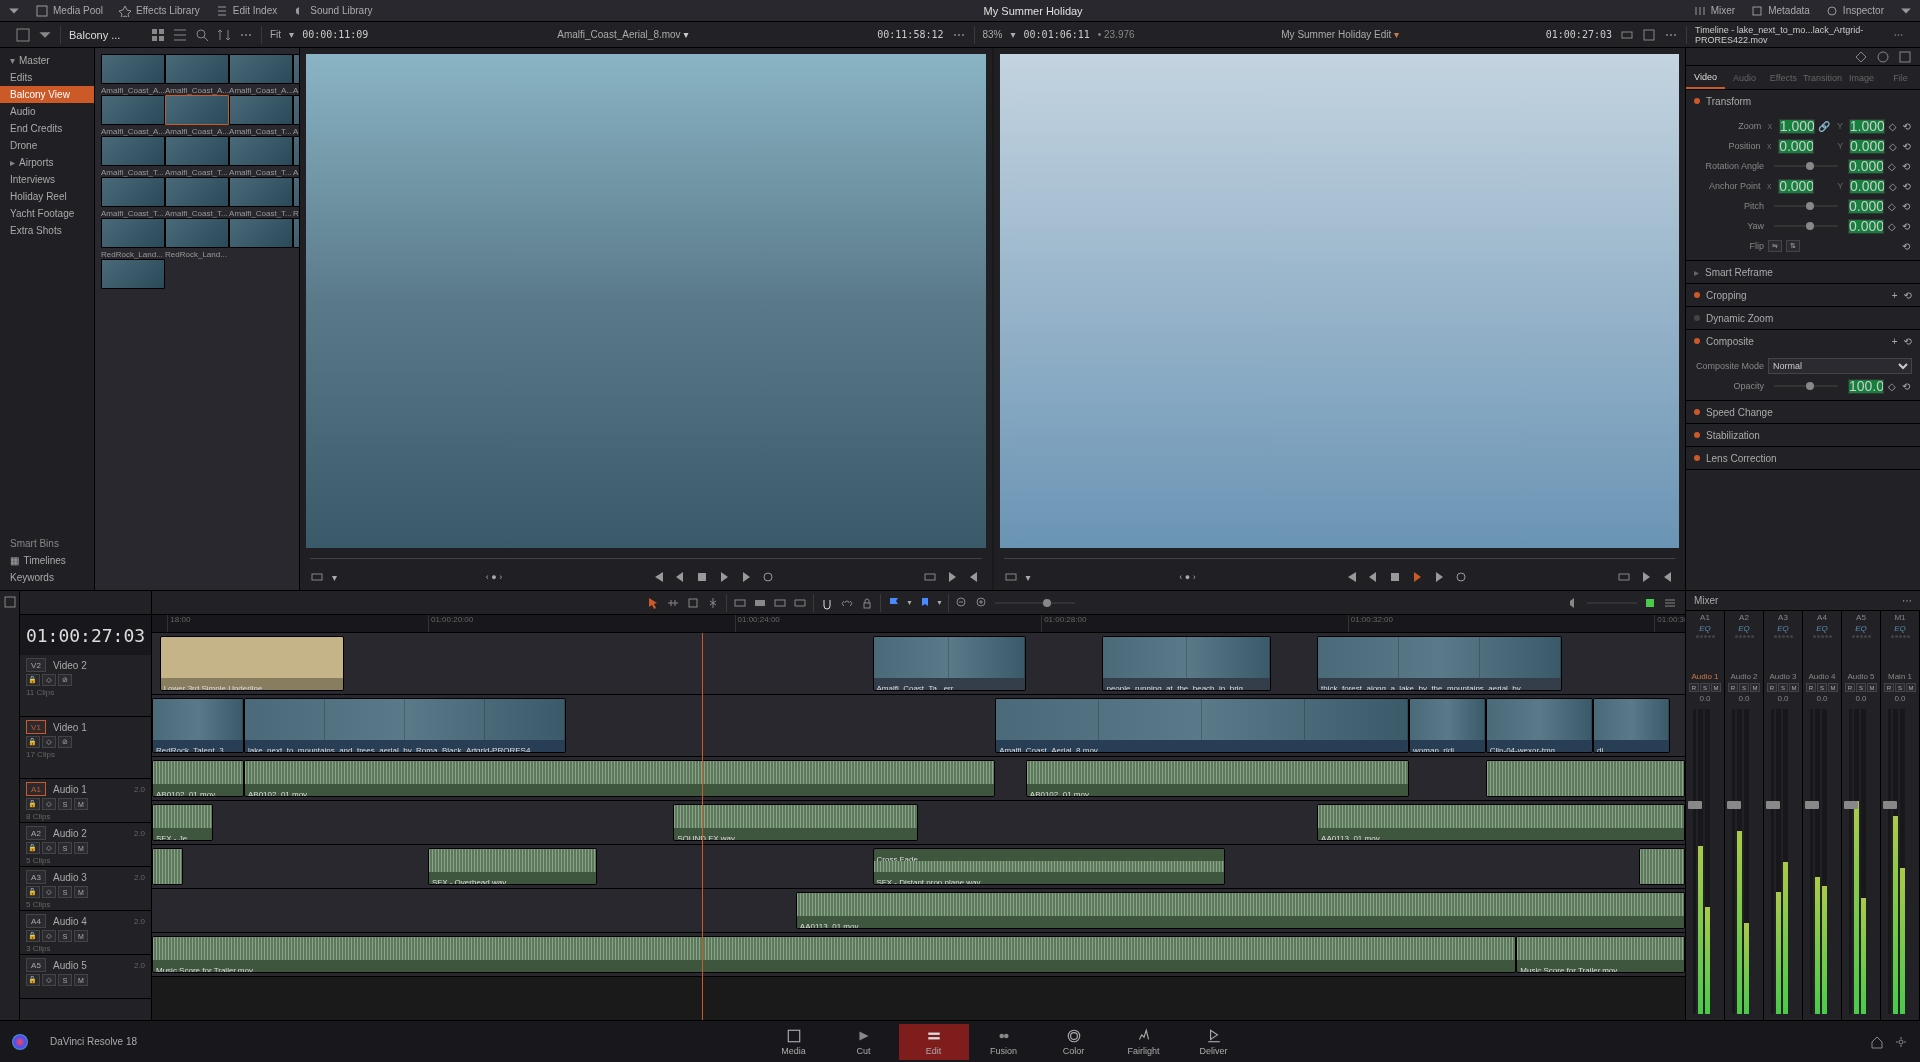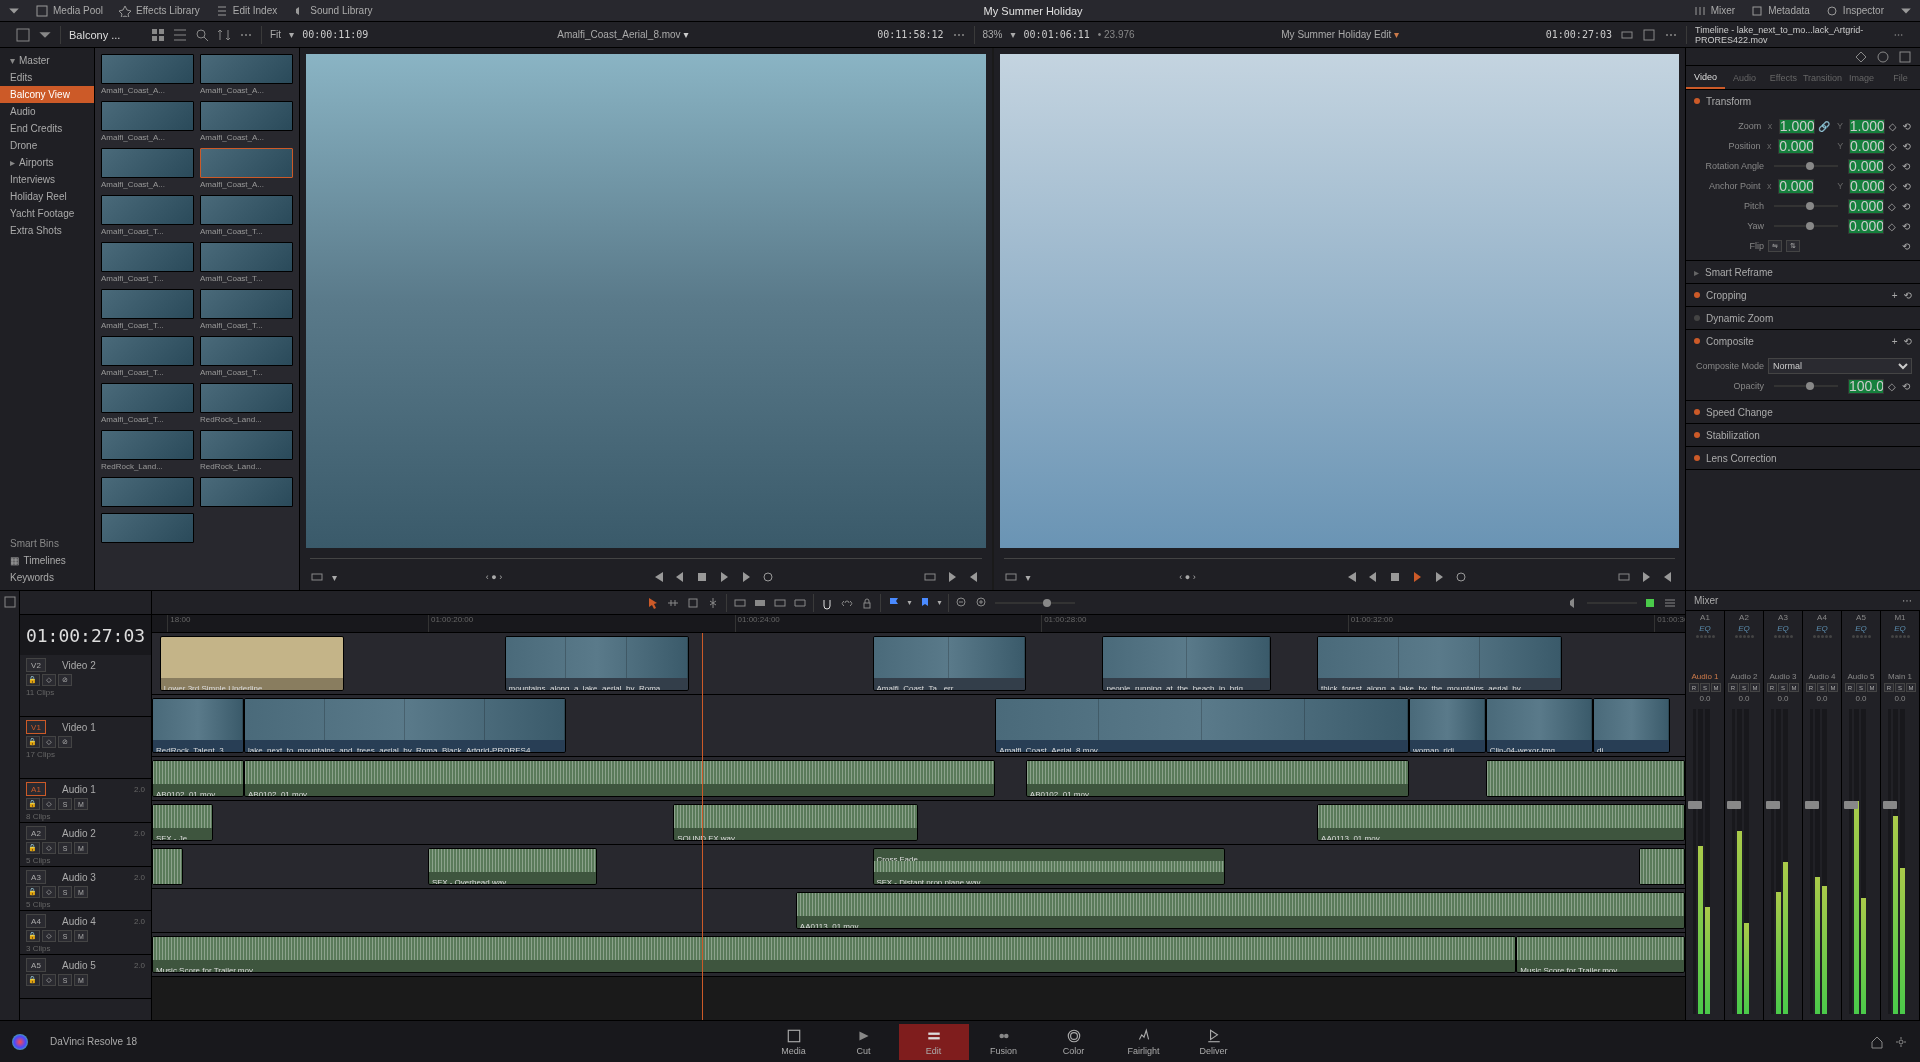--- a/index.html
+++ b/index.html
@@ -12,21 +12,21 @@
 .toolbar{height:26px;background:#212126;display:flex;align-items:center;padding:0 8px;border-bottom:1px solid #000}
 .toolbar-section{display:flex;align-items:center;gap:8px;padding:0 8px}
 .divider-v{width:1px;height:18px;background:#3a3a3a}
 .bin-name{color:#ddd;font-size:11px}
 .main-area{display:flex;flex:1;min-height:0}
 .sidebar{width:95px;background:#1f1f24;border-right:1px solid #000;display:flex;flex-direction:column;padding:4px 0}
 .sidebar-item{padding:3px 10px;cursor:pointer;display:flex;align-items:center;gap:4px}
 .sidebar-item.active{background:#cc5a28;color:#fff}
 .sidebar-item.header{color:#888}
 .media-pool{width:205px;background:#28282e;border-right:1px solid #000;display:flex;flex-direction:column;overflow:hidden}
-.clip-grid{display:grid;grid-template-columns:repeat(2,1fr);gap:6px;padding:6px;overflow-y:auto}
+.clip-grid{display:grid;grid-template-columns:repeat(4,1fr);padding:6px;overflow-y:auto}
 .clip{display:flex;flex-direction:column;gap:2px}
 .clip-thumb{height:30px;background:linear-gradient(135deg,#4a6a7a,#2a4a5a);border:1px solid #000;border-radius:1px}
 .clip-thumb.selected{border:1px solid #cc5a28}
 .clip-label{font-size:8px;color:#999;white-space:nowrap;overflow:hidden;text-overflow:ellipsis}
 .viewers{flex:1;display:flex;flex-direction:column;background:#1a1a1a}
 .viewer-row{flex:1;display:flex;gap:2px}
 .viewer{flex:1;display:flex;flex-direction:column;background:#1f1f24}
 .viewer-canvas{flex:1;background:#000;display:flex;align-items:center;justify-content:center;margin:6px}
 .viewer-img{width:100%;height:100%;background:linear-gradient(180deg,#8ab4c4 0%,#5a7a8a 50%,#3a5a6a 100%);position:relative}
 .viewer-img.program{background:linear-gradient(180deg,#c4d4e0 0%,#6a94b4 100%)}
@@ -50,21 +50,21 @@
 .param-slider{flex:1;height:2px;background:#333;position:relative;margin:0 6px}
 .param-slider::after{content:'';position:absolute;width:8px;height:8px;background:#888;border-radius:50%;top:-3px;left:50%}
 .kf-btn{width:10px;height:10px;cursor:pointer}
 .timeline-area{height:430px;background:#1a1a1a;display:flex;border-top:1px solid #000}
 .timeline-left{width:132px;background:#212126;border-right:1px solid #000;display:flex;flex-direction:column}
 .tc-display{height:40px;display:flex;align-items:center;justify-content:center;font-size:18px;color:#ddd;font-family:monospace;background:#18181c}
 .track-headers{flex:1;overflow:hidden}
 .track-header{border-bottom:1px solid #000;padding:3px 6px;display:flex;flex-direction:column;gap:2px}
 .track-header.video{height:62px}
 .track-header.audio{height:44px}
-.track-name-row{display:flex;align-items:center;gap:16px}
+.track-name-row{display:flex;align-items:center;gap:7px}
 .track-tag{width:20px;height:14px;background:#2a2a30;border:1px solid #444;display:flex;align-items:center;justify-content:center;font-size:8px}
 .track-tag.rec{border-color:#cc5a28;color:#cc5a28}
 .track-btns{display:flex;gap:2px}
 .track-btn{width:14px;height:12px;background:#2a2a30;border:1px solid #444;font-size:7px;display:flex;align-items:center;justify-content:center;cursor:pointer}
 .track-meta{font-size:8px;color:#666}
 .timeline-tracks{flex:1;display:flex;flex-direction:column;overflow:hidden;position:relative}
 .timeline-toolbar{height:24px;background:#212126;display:flex;align-items:center;gap:6px;padding:0 8px;border-bottom:1px solid #000}
 .timeline-ruler{height:18px;background:#18181c;border-bottom:1px solid #000;position:relative;display:flex}
 .ruler-tick{position:absolute;top:0;font-size:8px;color:#666;border-left:1px solid #333;padding-left:2px;height:100%}
 .tracks-container{flex:1;position:relative;overflow:hidden}
@@ -793,28 +793,20 @@
       <span class="ruler-tick" style="left:78%">01:00:32:00</span>
       <span class="ruler-tick" style="left:98%">01:00:36:00</span>
     </div>
     <div class="tracks-container">
       <div class="playhead"></div>
       <div class="track video">
         <div class="clip-block title" style="left:0.5%;width:12%">
             <div style="flex:1"></div>
             <div class="clip-name">Lower 3rd Simple Underline</div>
           </div>
-        <div class="clip-block video" style="left:23%;width:12%">
-            <div class="clip-thumbs">
-              <div></div>
-              <div></div>
-              <div></div>
-            </div>
-            <div class="clip-name">mountains_along_a_lake_aerial_by_Roma...</div>
-          </div>
         <div class="clip-block video" style="left:47%;width:10%">
             <div class="clip-thumbs">
               <div></div>
               <div></div>
             </div>
             <div class="clip-name">Amalfi_Coast_Ta...err...</div>
           </div>
         <div class="clip-block video" style="left:62%;width:11%">
             <div class="clip-thumbs">
               <div></div>

